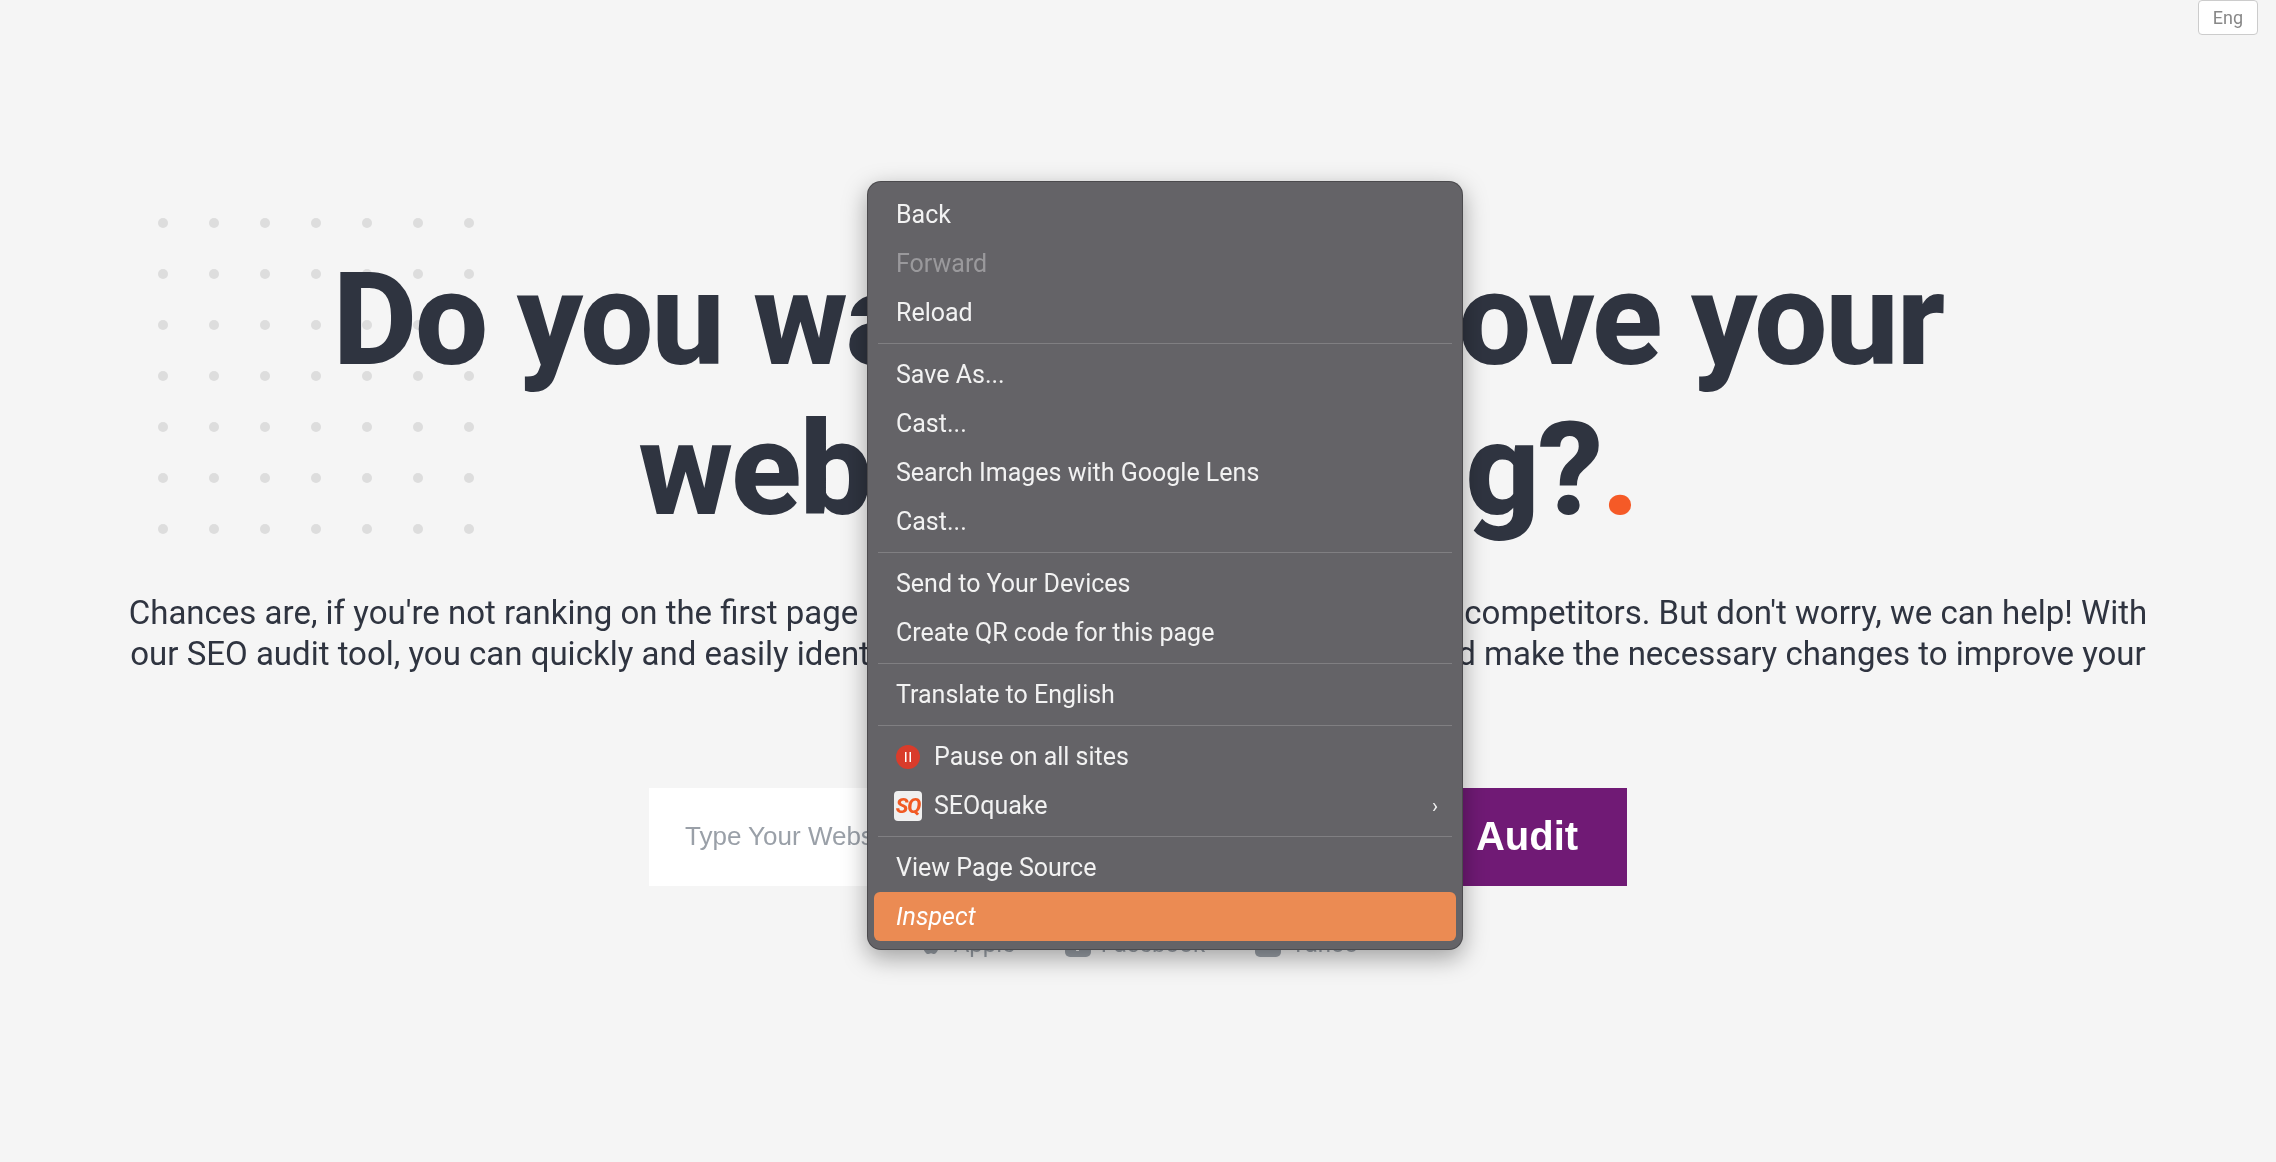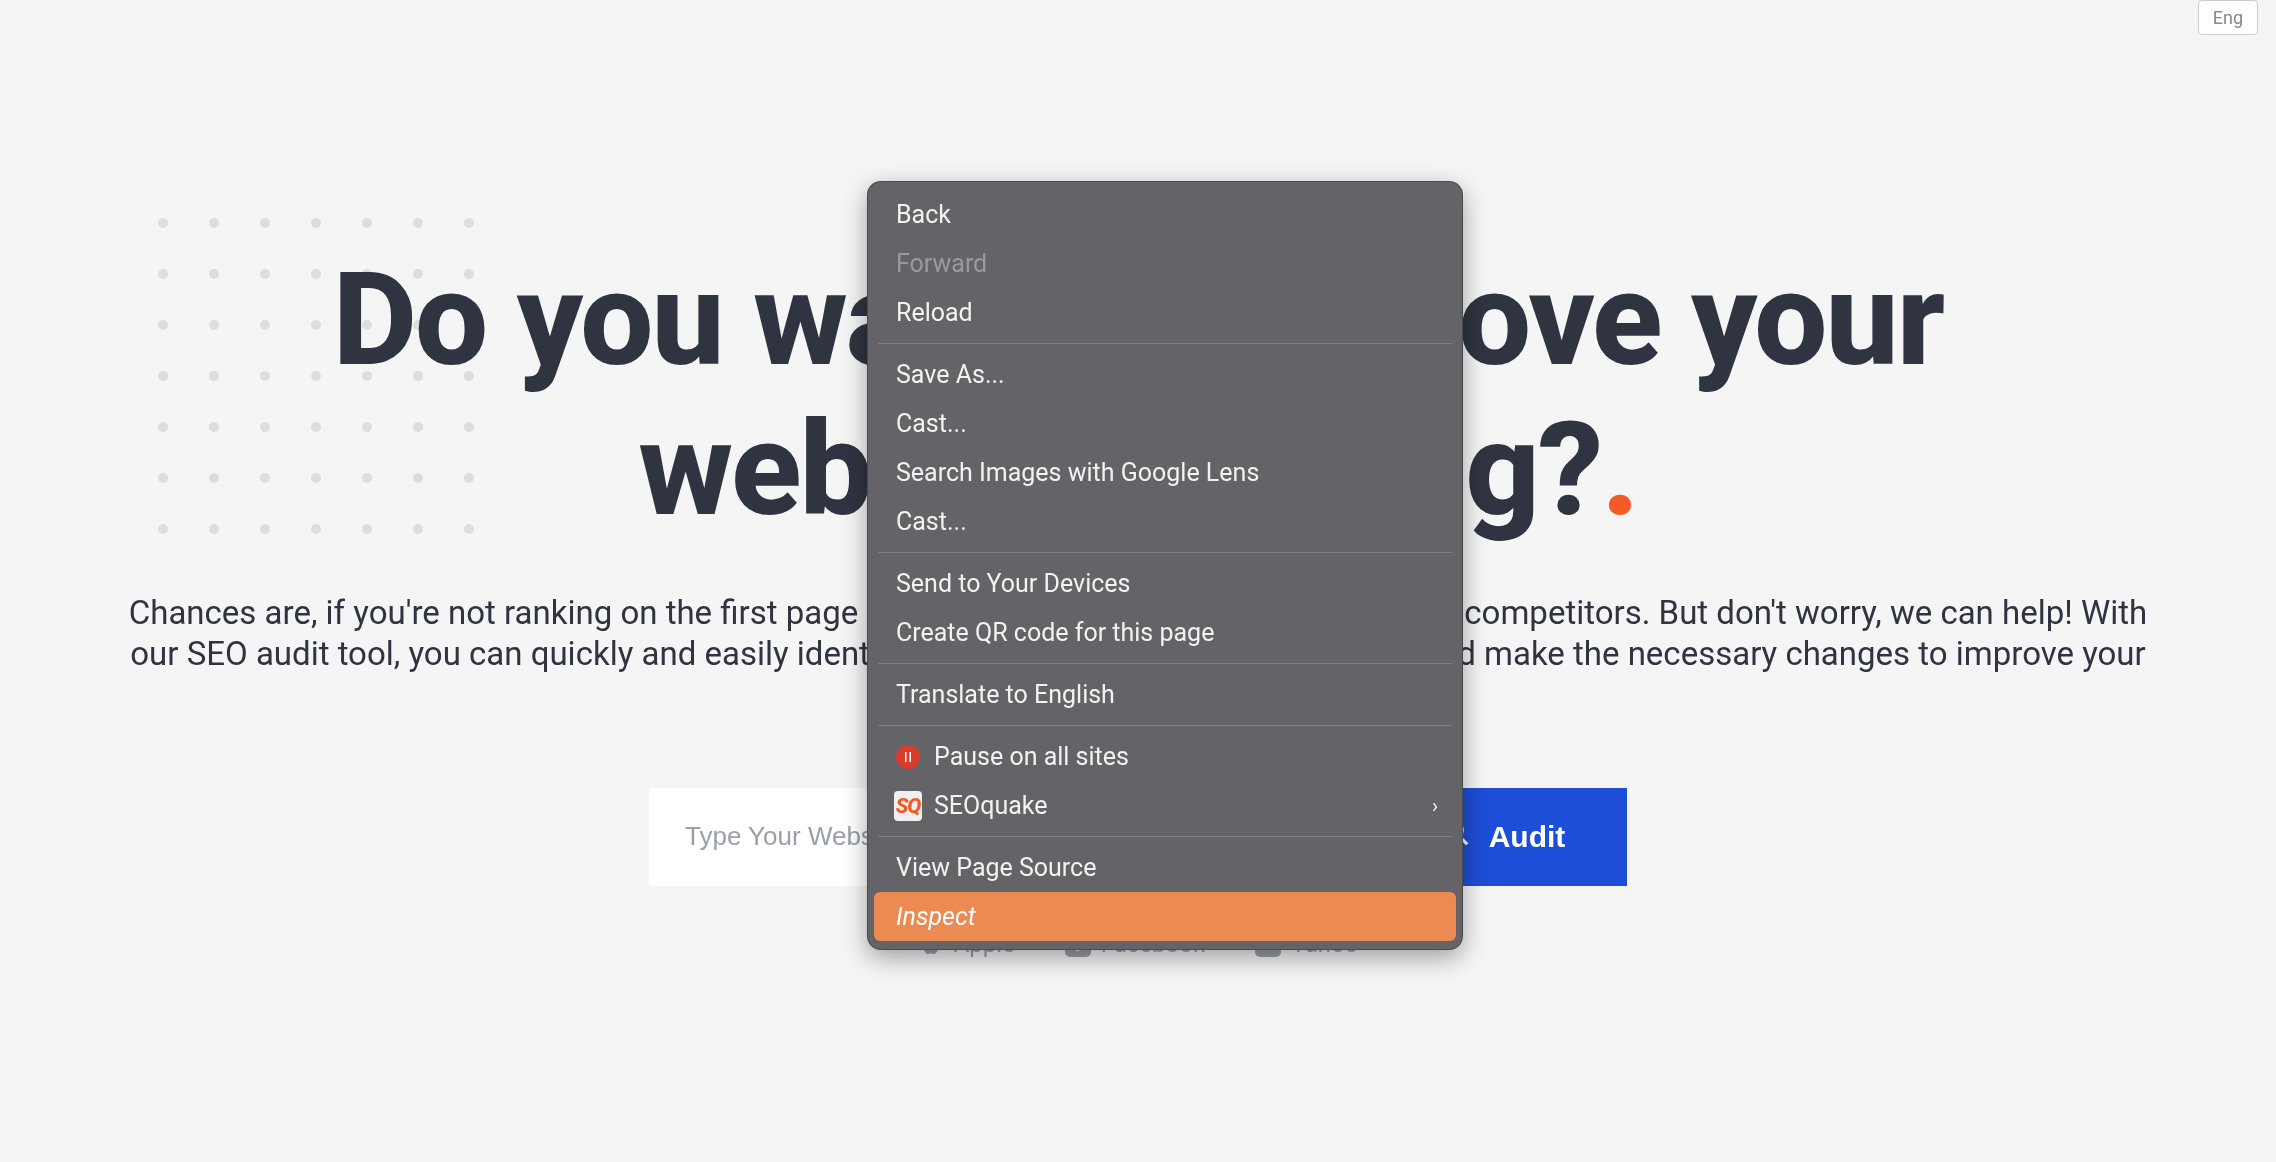--- a/index.html
+++ b/index.html
@@ -88,24 +88,24 @@
     border: none;
     font-size: 26px;
     padding: 0 36px;
     color: #333;
   }
   .url-input::placeholder {
     color: #9aa0a8;
   }
   .audit-btn {
     width: 248px;
-    background: #1d4ed8;
+    background: #701a75;
     color: #fff;
     border: none;
-    font-size: 30px;
+    font-size: 40px;
     font-weight: 600;
     display: flex;
     align-items: center;
     justify-content: center;
     gap: 18px;
     cursor: pointer;
   }
   .audit-btn svg { width: 30px; height: 30px; }
 
   .brand-row {

